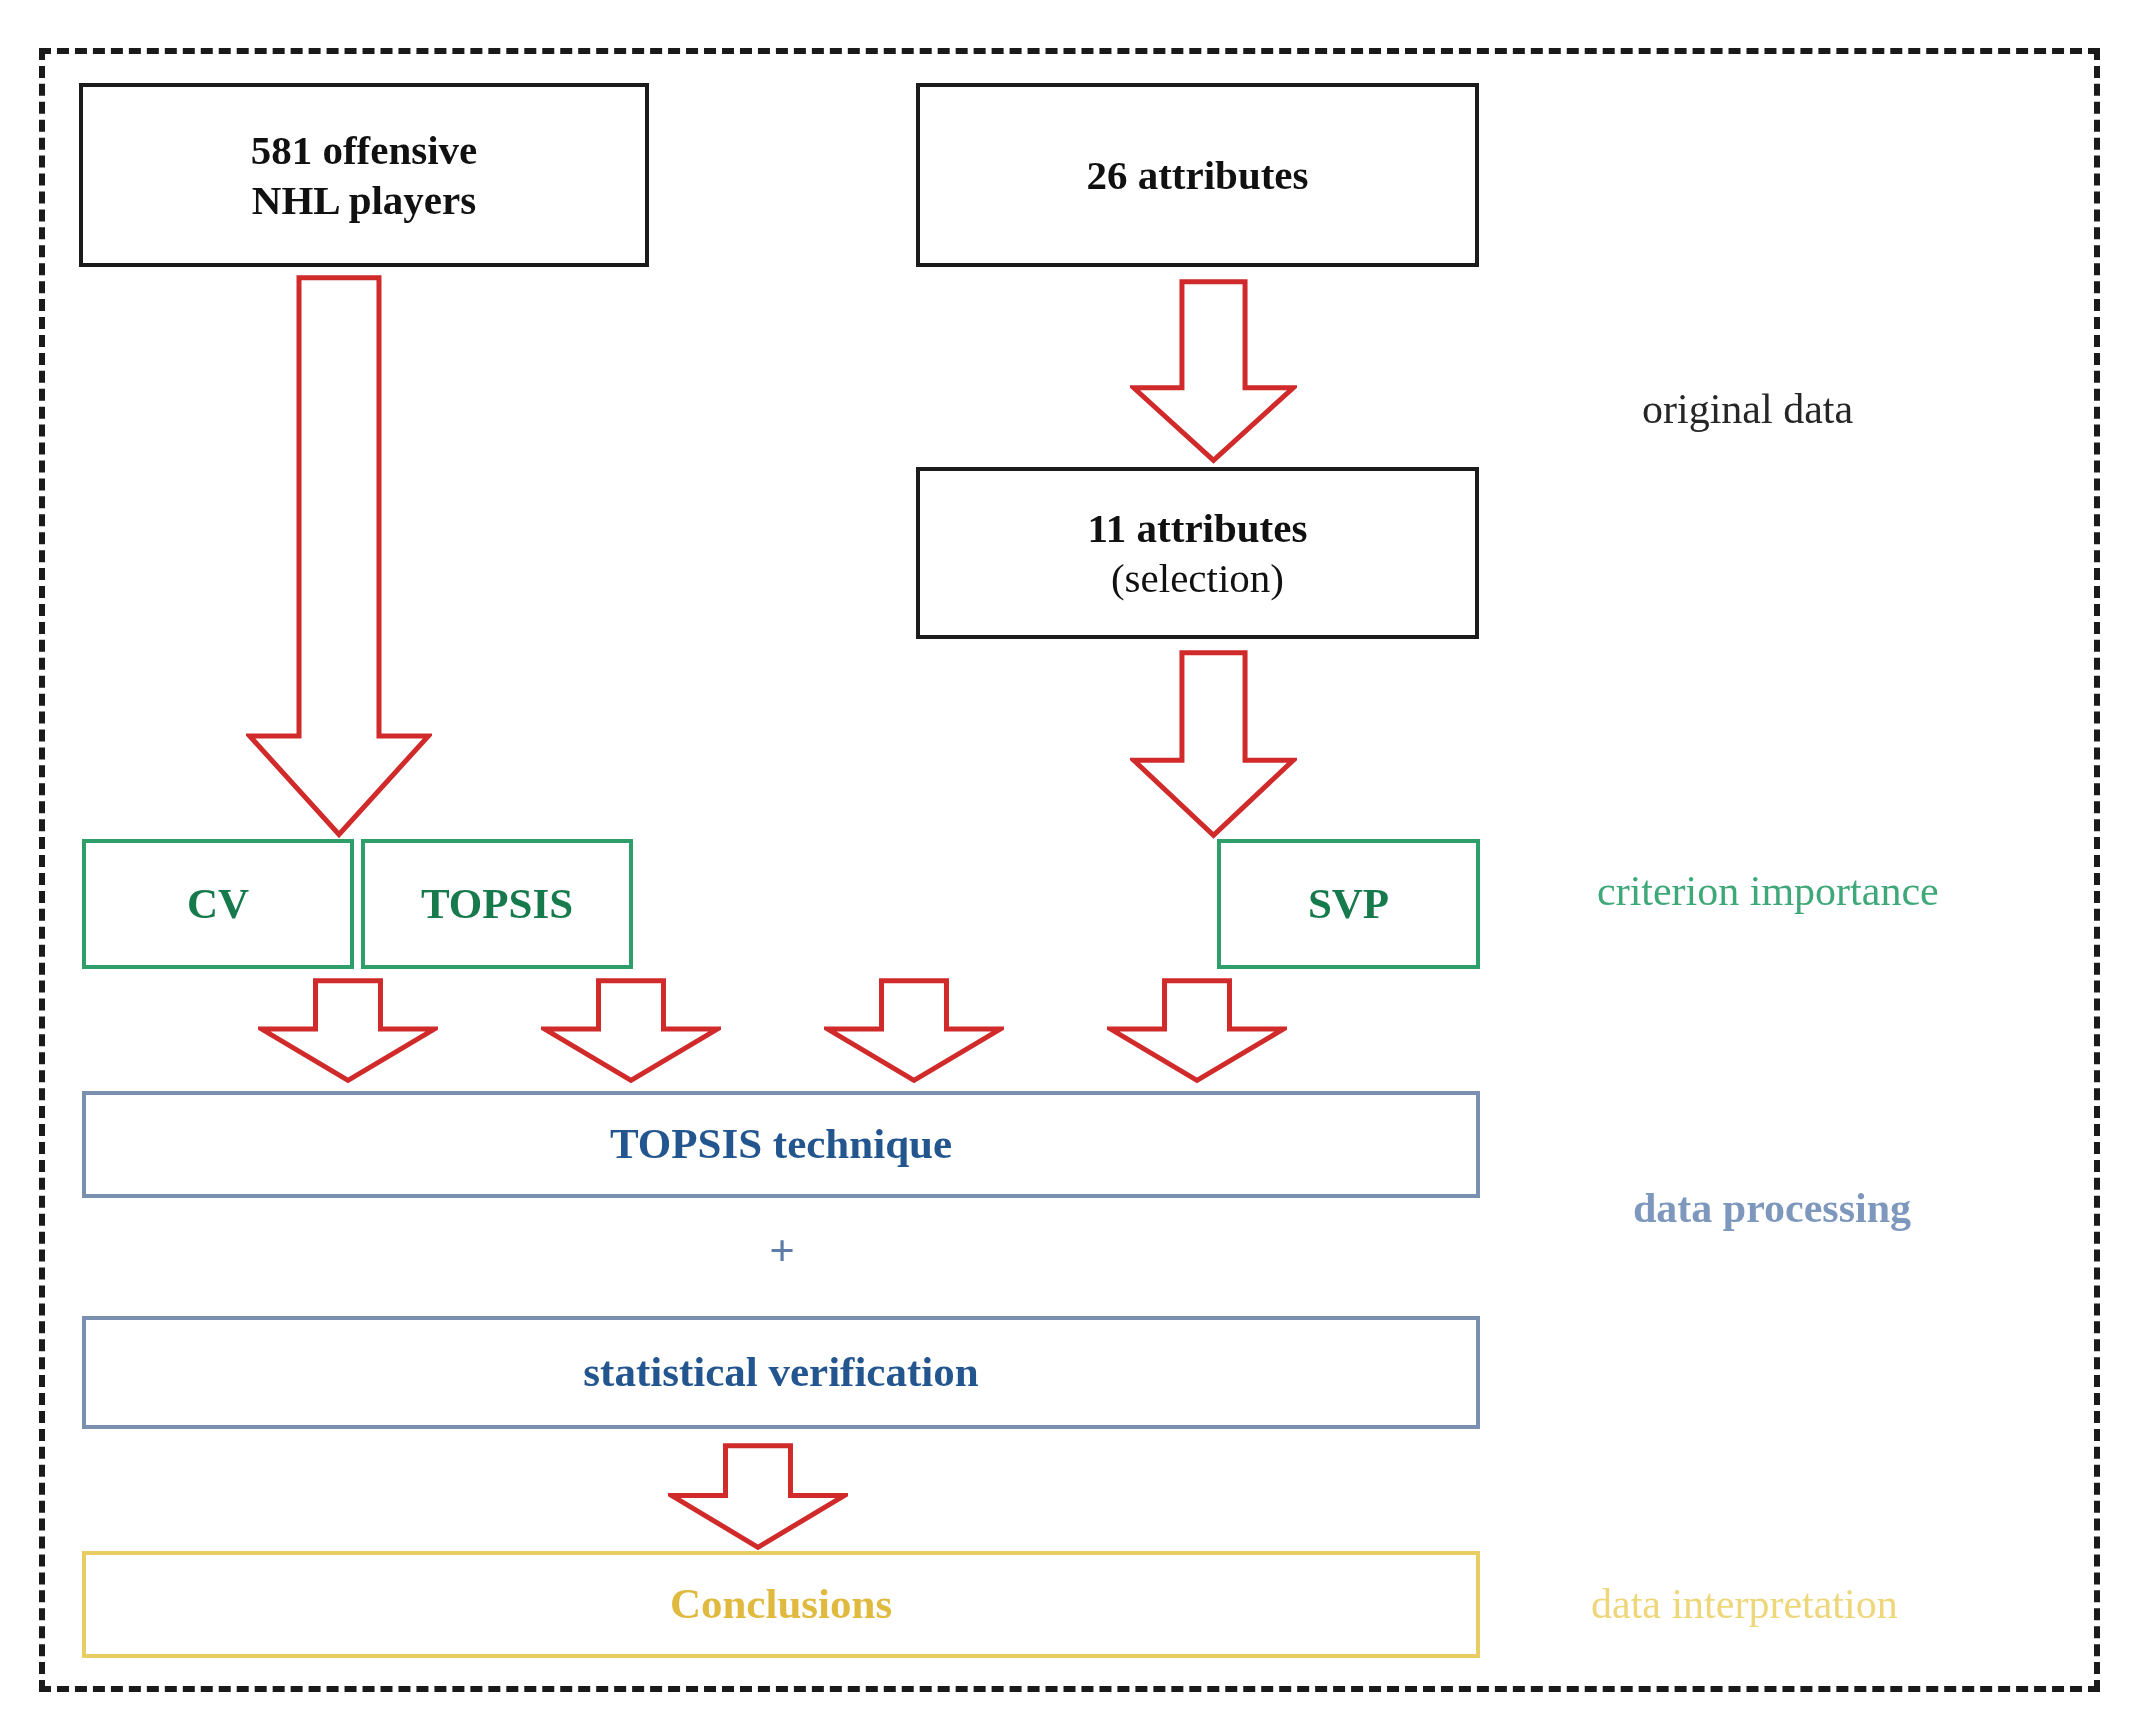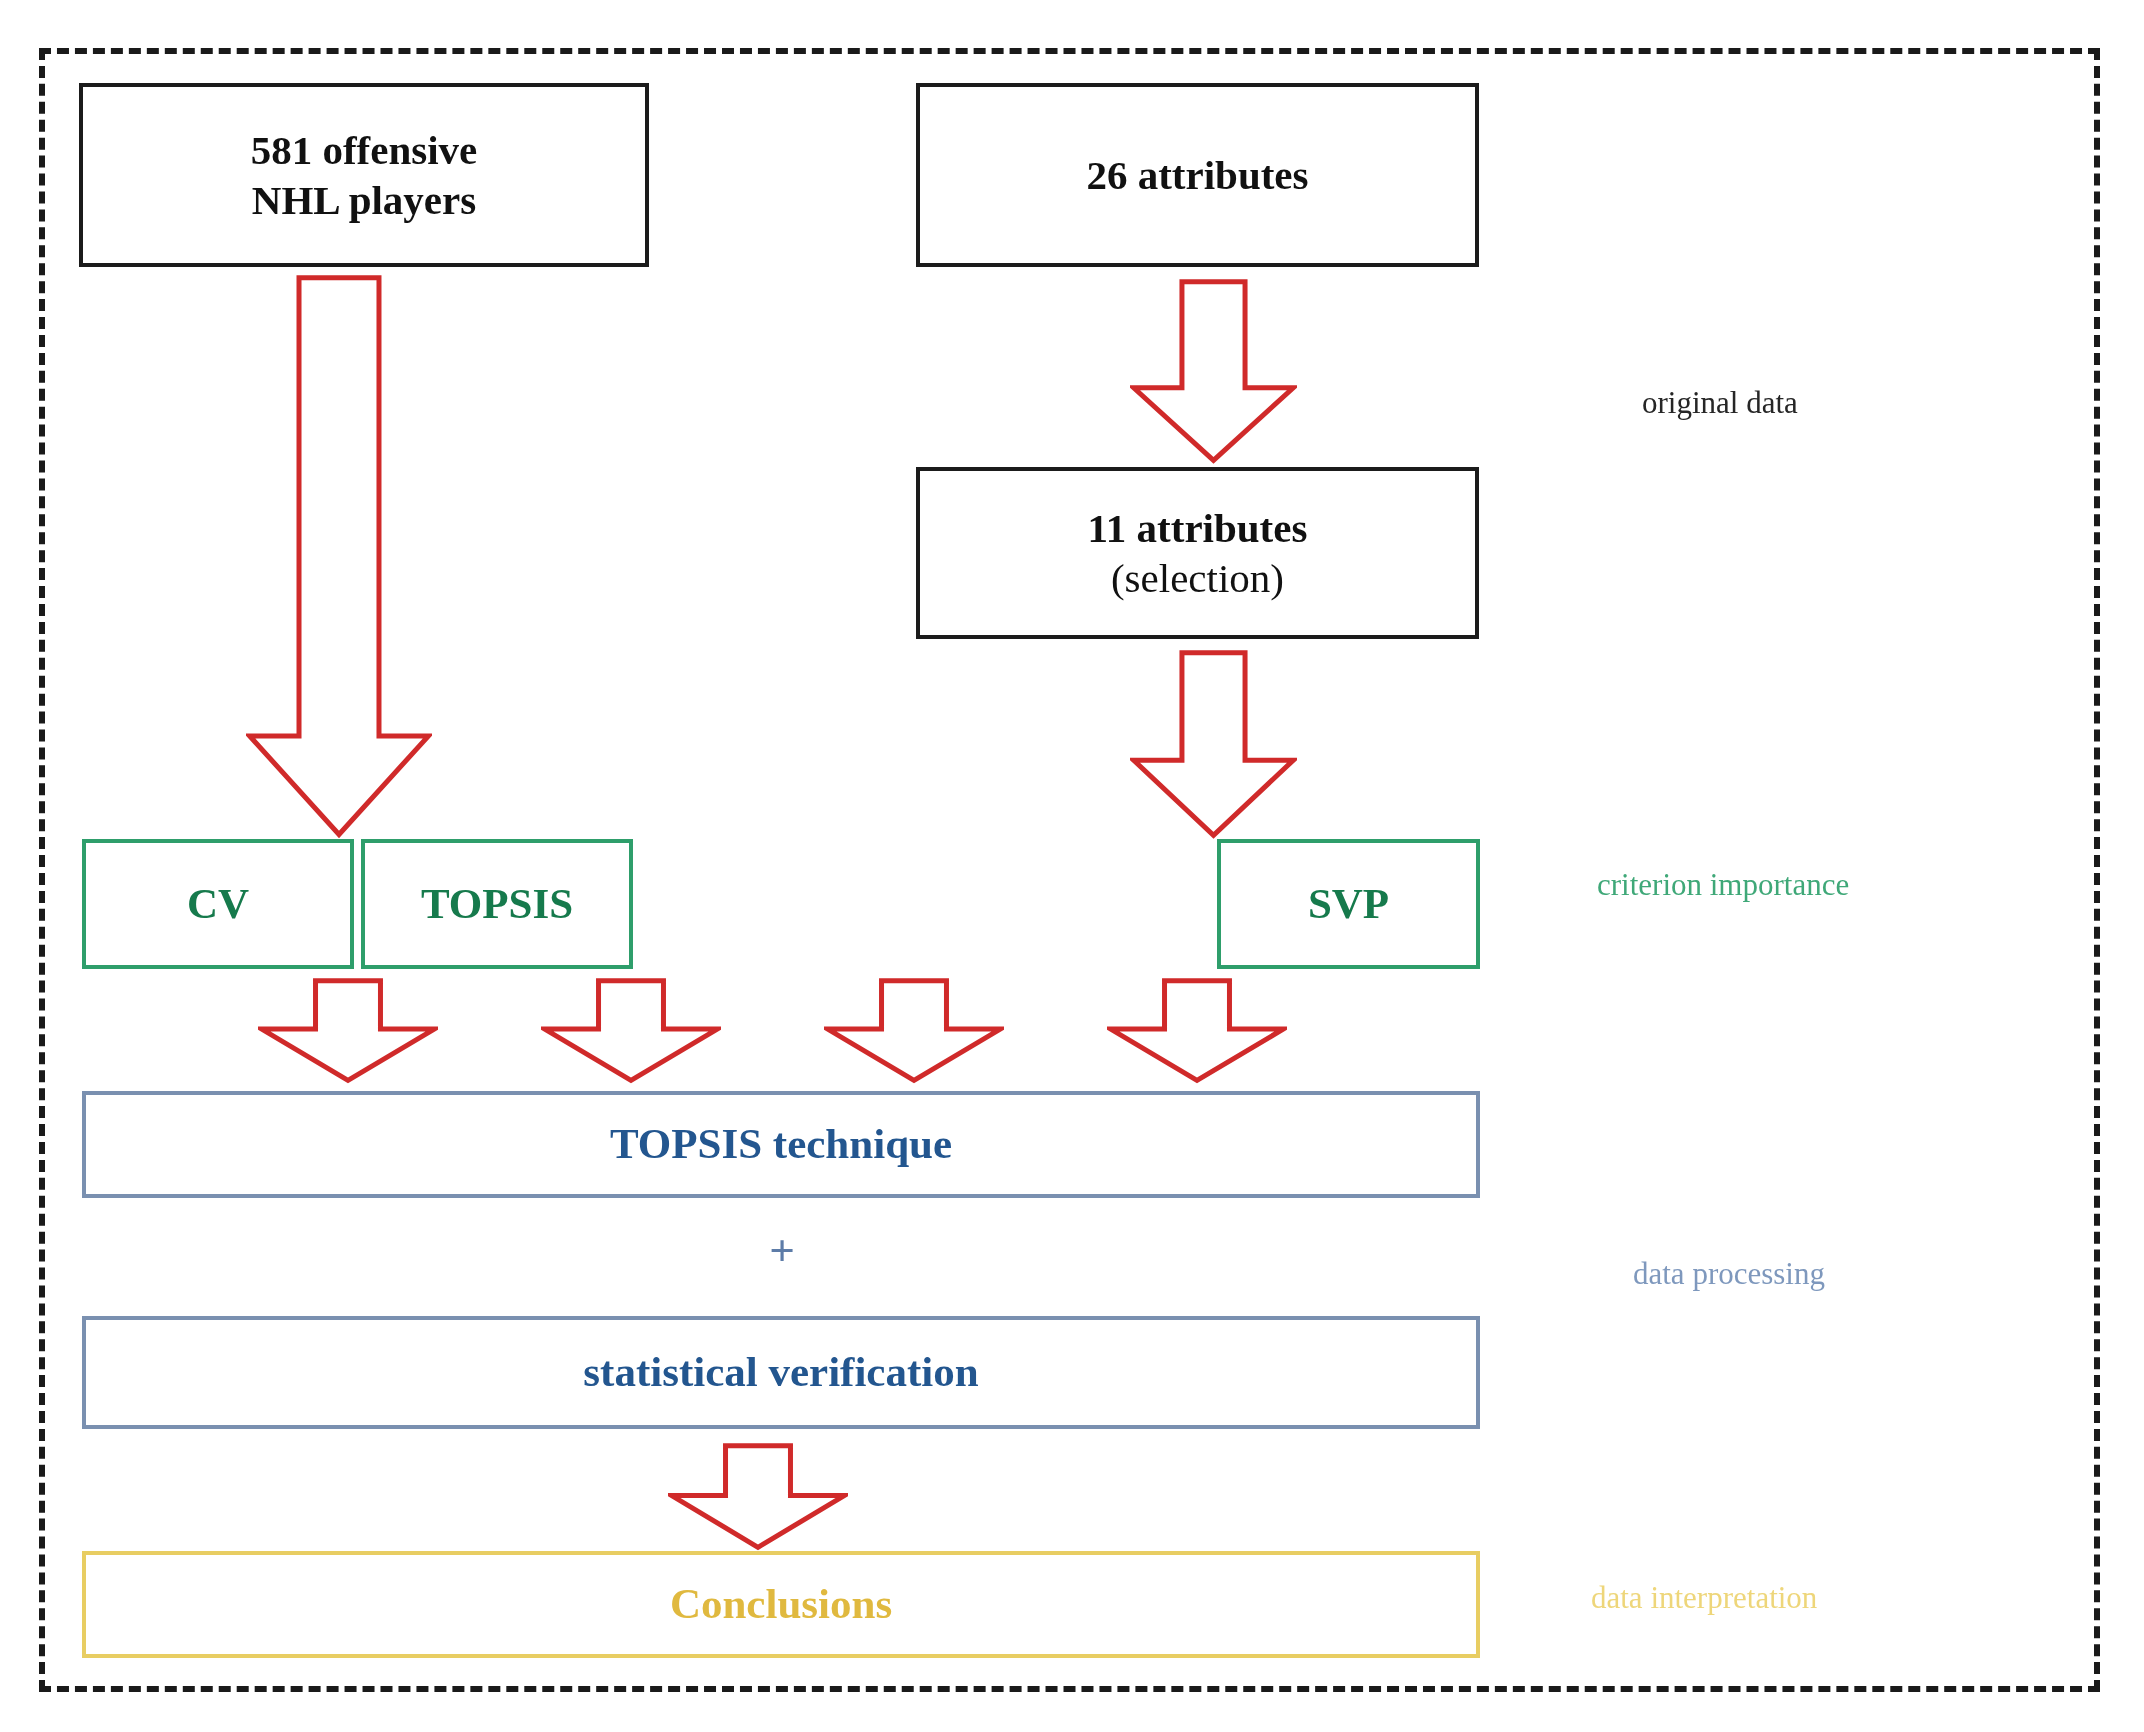--- a/index.html
+++ b/index.html
@@ -66,21 +66,21 @@
     color: #e0b93f;
     font-weight: bold;
     font-size: 43px;
   }
 
   .stack { display: block; }
 
   
   .stage-label {
     position: absolute;
-    font-size: 31px;
+    font-size: 42px;
     white-space: nowrap;
     text-align: center;
   }
   .stage-original { color: #262626; }
   .stage-criterion { color: #3fa878; }
   .stage-processing { color: #7e98bd; }
   .stage-interpretation { color: #eed67a; }
 
   
   #plus-sign {
@@ -195,18 +195,18 @@
   </div>
 
   <div class="node node-yellow" style="left:82px; top:1551px; width:1398px; height:107px;">
     <span>Conclusions</span>
   </div>
 
   <div class="stage-label stage-original" style="left:1642px; top:385px;">original data</div>
 
   <div class="stage-label stage-criterion" style="left:1597px; top:867px;">criterion importance</div>
 
-  <div class="stage-label stage-processing" style="left:1633px; top:1256px;">data processing</div>
+  <div class="stage-label stage-processing" style="left:1633px; top:1184px;font-weight:bold;">data processing</div>
 
   <div class="stage-label stage-interpretation" style="left:1591px; top:1580px;">data interpretation</div>
 
 </div>
 
 
 </body></html>

